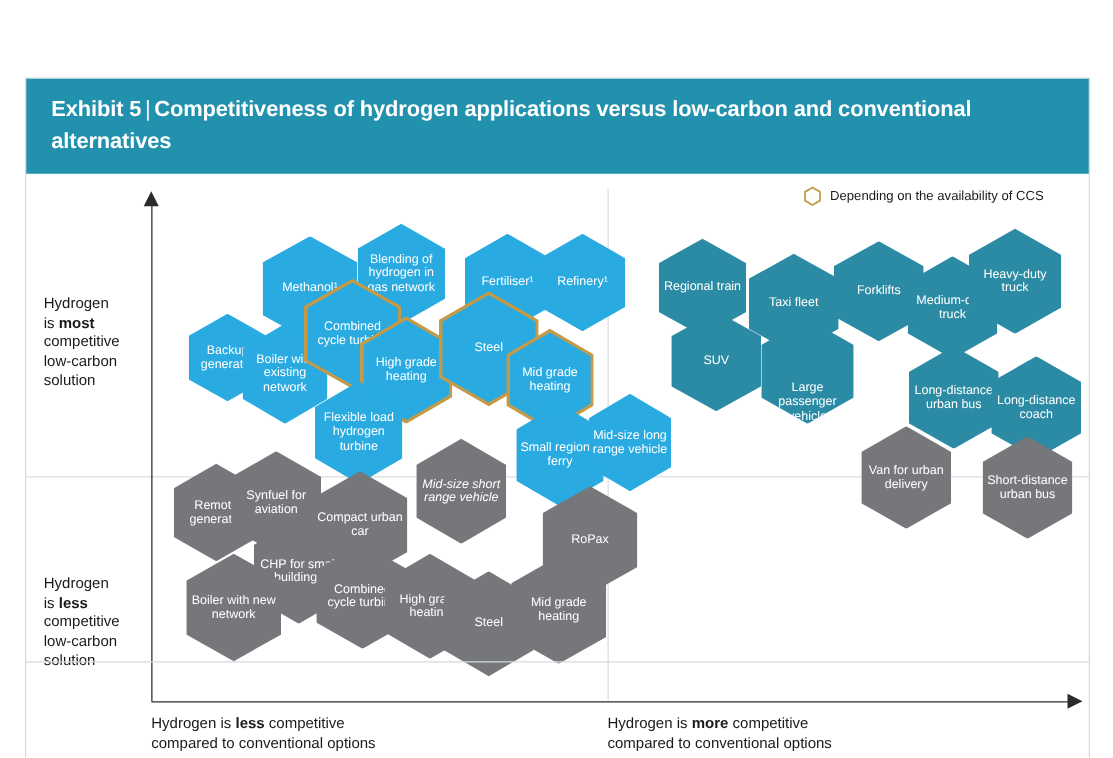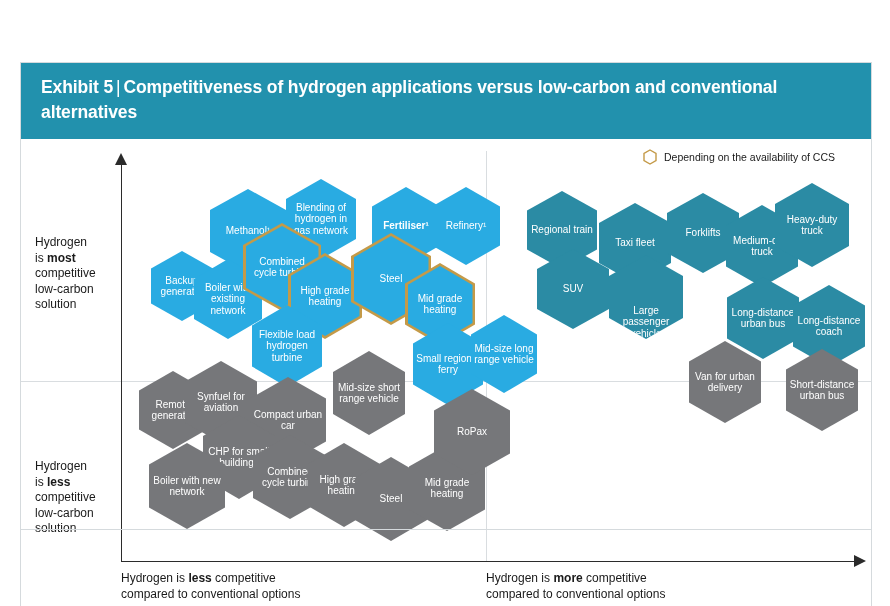--- a/index.html
+++ b/index.html
@@ -146,21 +146,21 @@
             </div>
           </div>
           <div class="hexwrap" style="left: 267px; top: 114px; width: 74px; height: 86px;">
             <div class="hexinner" style="width: 69px; height: 80px;">
               <span>High grade heating</span>
             </div>
           </div>
           <div class="hex blue" style="left: 231px; top: 166px; width: 70px; height: 82px;">
             <span>Flexible load hydrogen turbine</span>
           </div>
-          <div class="hex blue" style="left: 351px; top: 48px; width: 68px; height: 78px; font-weight: bold;">
+          <div class="hex blue" style="left: 351px; top: 48px; width: 68px; height: 78px;">
             <span>Fertiliser¹</span>
           </div>
           <div class="hex blue" style="left: 411px; top: 48px; width: 68px; height: 78px;">
             <span>Refinery¹</span>
           </div>
           <div class="hexwrap" style="left: 330px; top: 94px; width: 80px; height: 92px;">
             <div class="hexinner" style="width: 75px; height: 86px;">
               <span>Steel</span>
             </div>
           </div>
@@ -222,21 +222,21 @@
           </div>
           <div class="hex grey" style="left: 128px; top: 304px; width: 76px; height: 86px;">
             <span>Boiler with new network</span>
           </div>
           <div class="hex grey" style="left: 232px; top: 296px; width: 74px; height: 84px;">
             <span>Combined cycle turbine</span>
           </div>
           <div class="hex grey" style="left: 287px; top: 304px; width: 72px; height: 84px;">
             <span>High grade heating</span>
           </div>
-          <div class="hex grey" style="left: 312px; top: 212px; width: 72px; height: 84px;">
+          <div class="hex grey" style="left: 312px; top: 212px; width: 72px; height: 84px; font-style: italic;">
             <span>Mid-size short range vehicle</span>
           </div>
           <div class="hex grey" style="left: 334px; top: 318px; width: 72px; height: 84px;">
             <span>Steel</span>
           </div>
           <div class="hex grey" style="left: 388px; top: 306px; width: 76px; height: 86px;">
             <span>Mid grade heating</span>
           </div>
           <div class="hex grey" style="left: 413px; top: 250px; width: 76px; height: 86px; text-align: center;">
             <span>RoPax</span>

